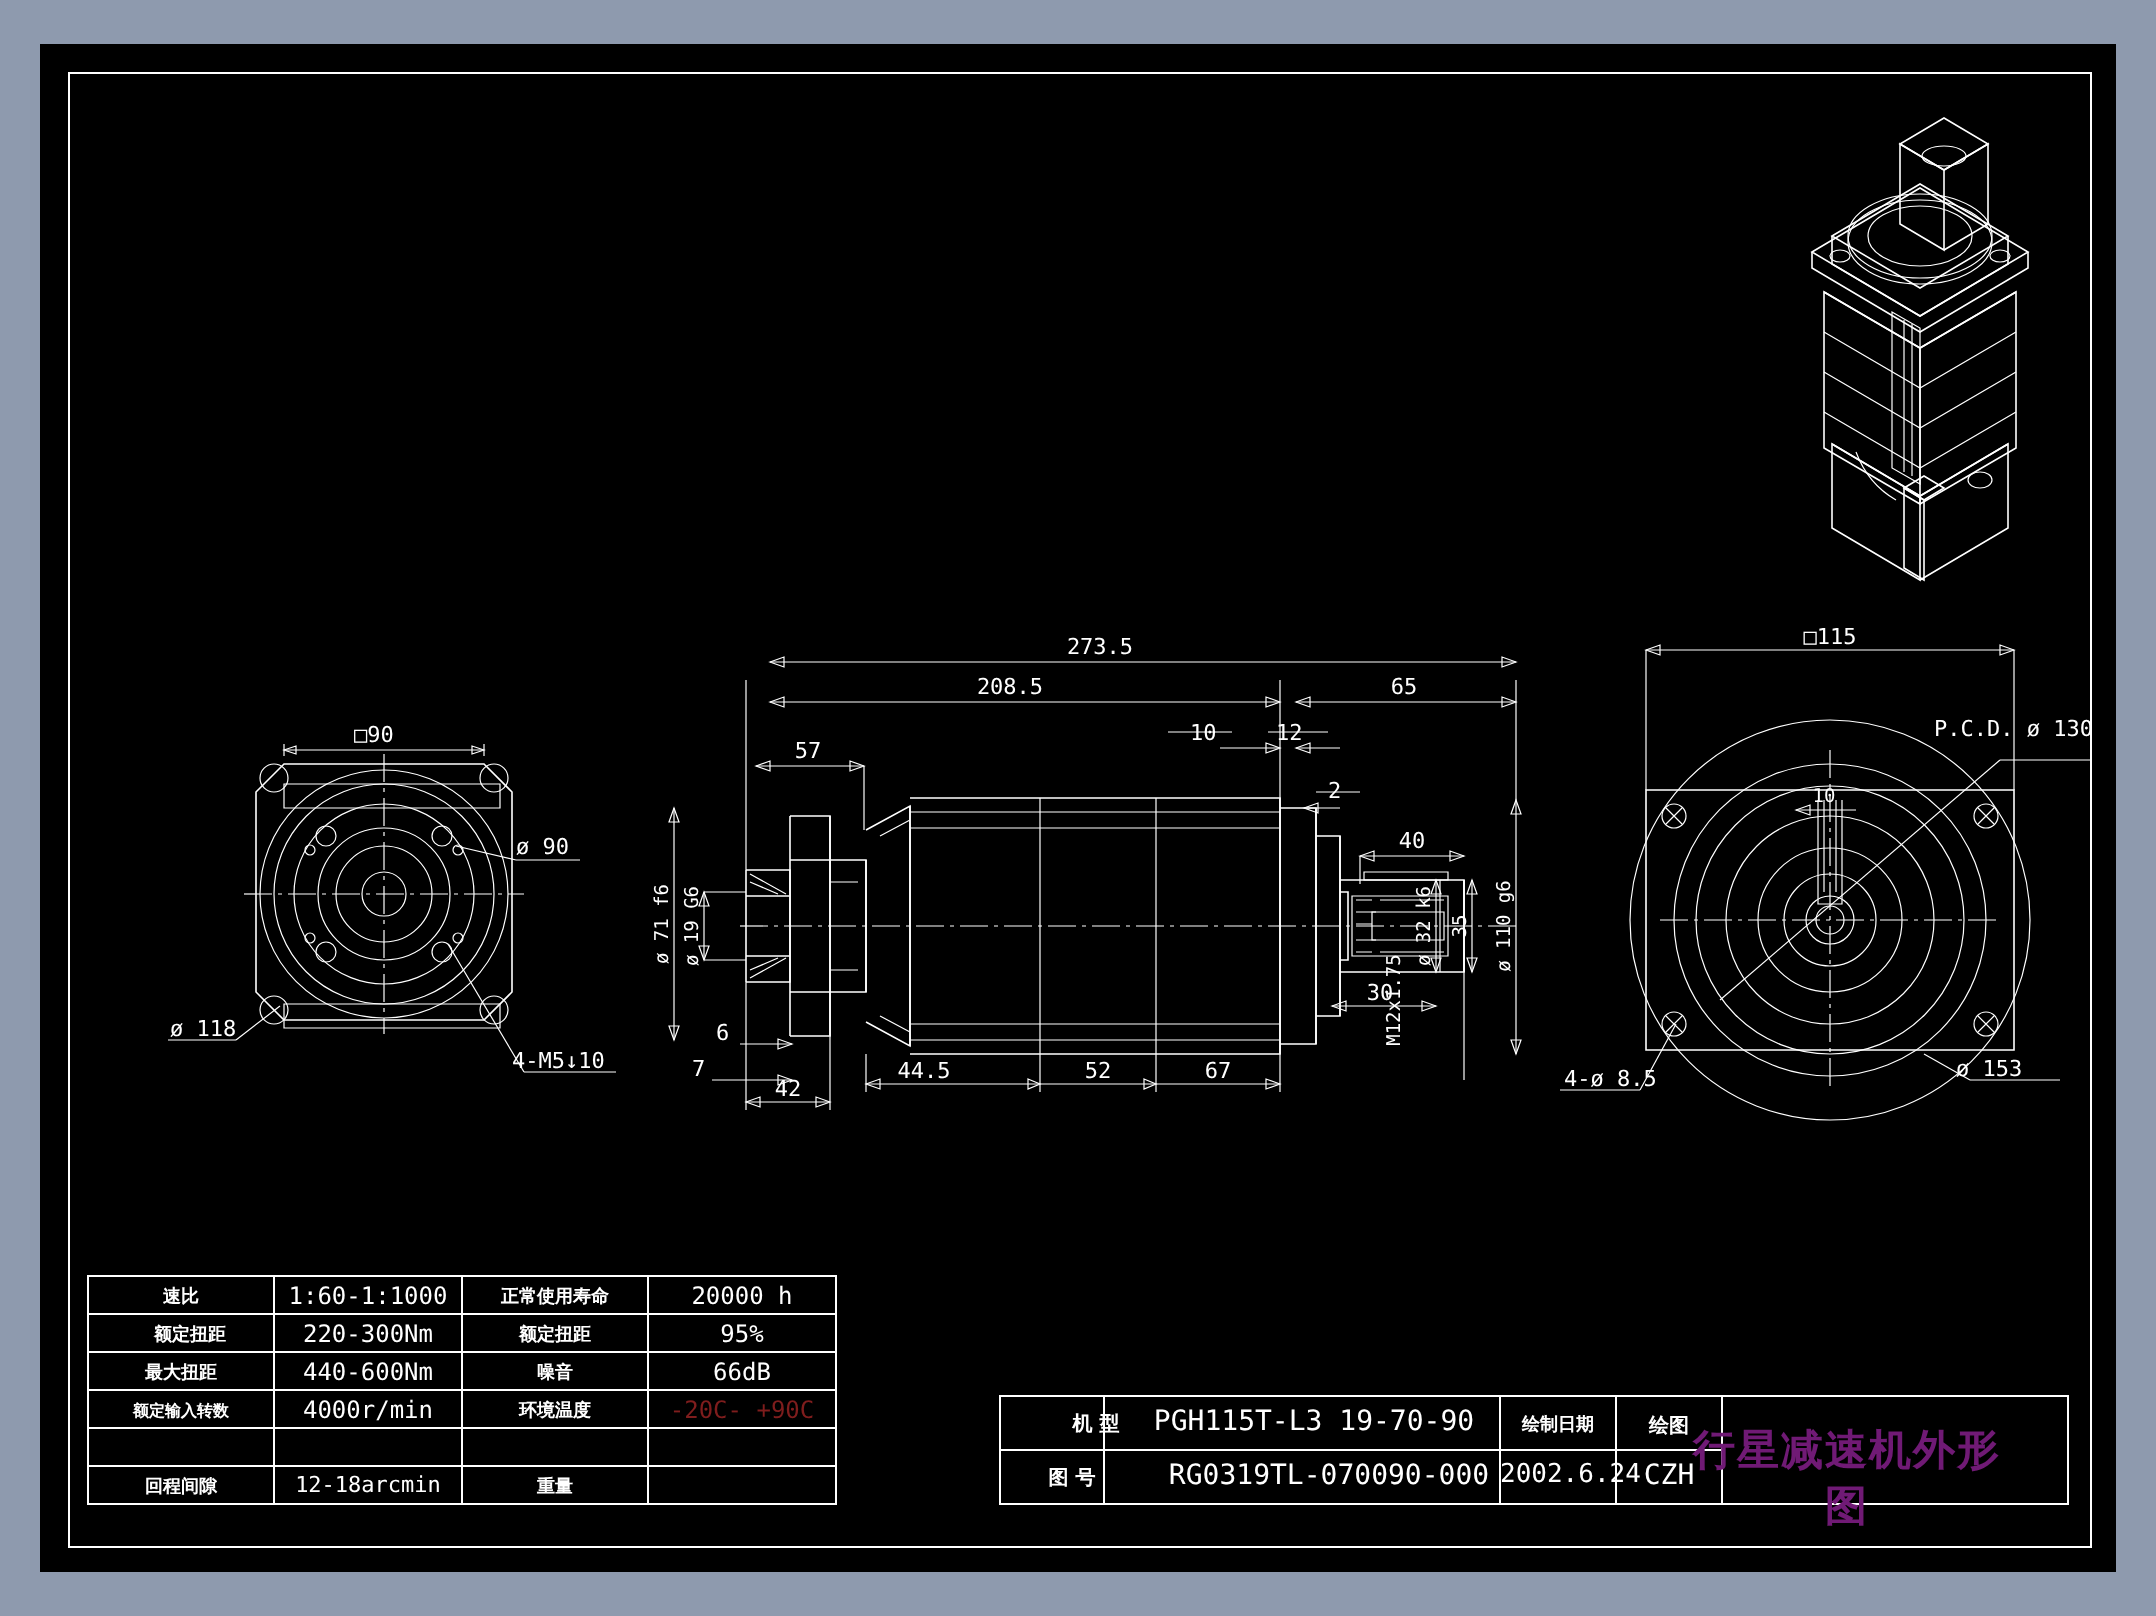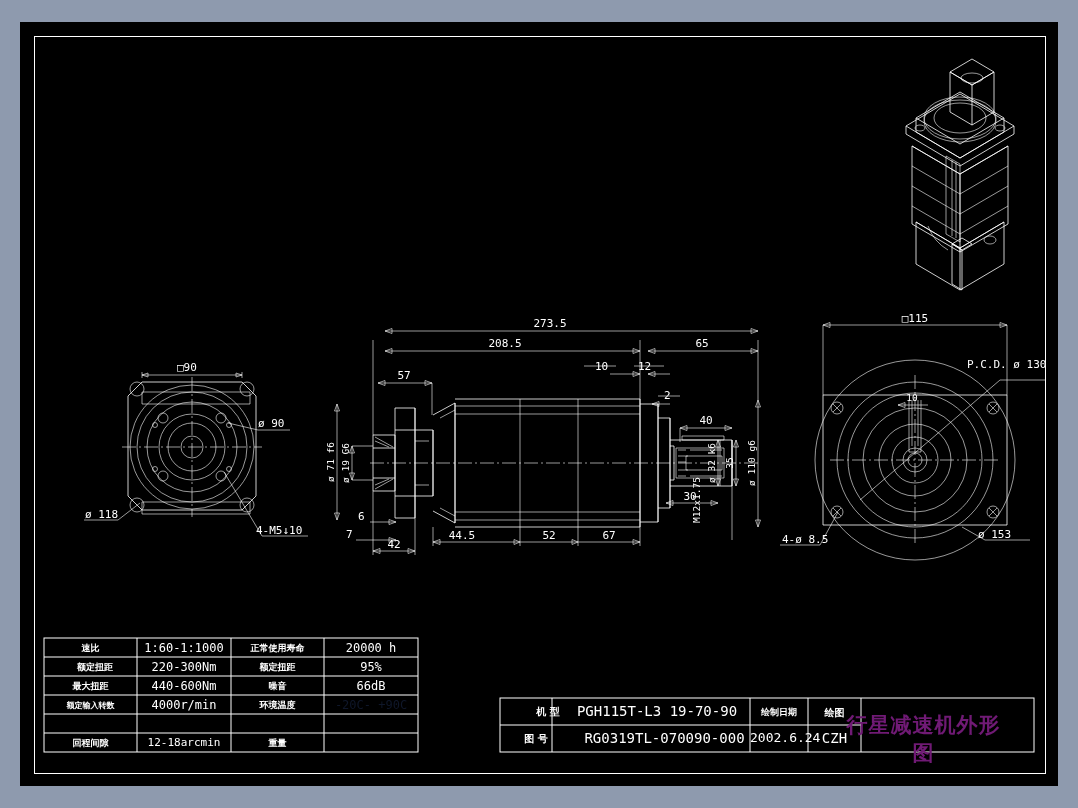--- a/index.html
+++ b/index.html
@@ -361,21 +361,21 @@
     <div style="position:absolute;left:0;top:38px;width:374px;height:19px;">
       <span style="position:absolute;left:0;width:93px;text-align:center;top:4px;color:#fff;font:bold 9px 'DejaVu Sans',sans-serif;">最大扭距</span>
       <span style="position:absolute;left:93px;width:94px;text-align:center;top:3px;color:#fff;font:12px 'DejaVu Sans Mono',monospace;">440-600Nm</span>
       <span style="position:absolute;left:187px;width:93px;text-align:center;top:4px;color:#fff;font:bold 9px 'DejaVu Sans',sans-serif;">噪音</span>
       <span style="position:absolute;left:280px;width:94px;text-align:center;top:3px;color:#fff;font:12px 'DejaVu Sans Mono',monospace;">66dB</span>
     </div>
     <div style="position:absolute;left:0;top:57px;width:328px;height:19px;">
       <span style="position:absolute;left:0;width:93px;text-align:center;top:5px;color:#fff;font:bold 8px 'DejaVu Sans',sans-serif;">额定输入转数</span>
       <span style="position:absolute;left:93px;width:94px;text-align:center;top:3px;color:#fff;font:12px 'DejaVu Sans Mono',monospace;">4000r/min</span>
       <span style="position:absolute;left:187px;width:93px;text-align:center;top:4px;color:#fff;font:bold 9px 'DejaVu Sans',sans-serif;">环境温度</span>
-      <span style="position:absolute;left:280px;width:94px;text-align:center;top:3px;color:#0f172a;font:12px 'DejaVu Sans Mono',monospace;">-20C- +90C</span>
+      <span style="position:absolute;left:280px;width:94px;text-align:center;top:3px;color:#7f1d1d;font:12px 'DejaVu Sans Mono',monospace;">-20C- +90C</span>
     </div>
     <div style="position:absolute;left:0;top:95px;width:374px;height:19px;">
       <span style="position:absolute;left:0;width:93px;text-align:center;top:4px;color:#fff;font:bold 9px 'DejaVu Sans',sans-serif;">回程间隙</span>
       <span style="position:absolute;left:93px;width:94px;text-align:center;top:3px;color:#fff;font:11px 'DejaVu Sans Mono',monospace;">12-18arcmin</span>
       <span style="position:absolute;left:187px;width:93px;text-align:center;top:4px;color:#fff;font:bold 9px 'DejaVu Sans',sans-serif;">重量</span>
       <span style="position:absolute;left:280px;width:94px;text-align:center;top:3px;color:#fff;font:12px 'DejaVu Sans Mono',monospace;"></span>
     </div>
   </div>
 
   <div style="position:absolute;left:500px;top:698px;width:534px;height:54px;">

